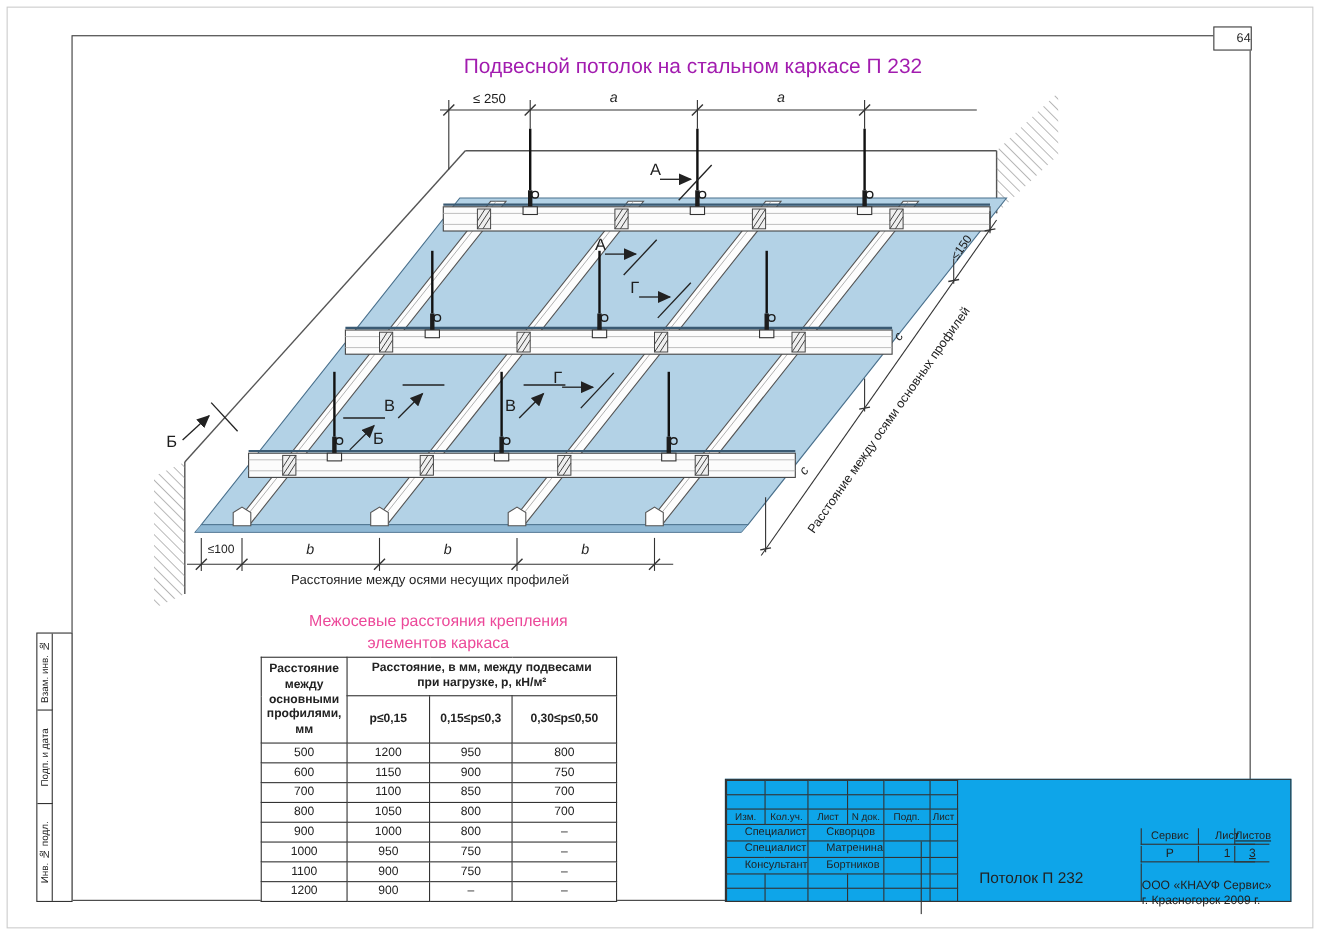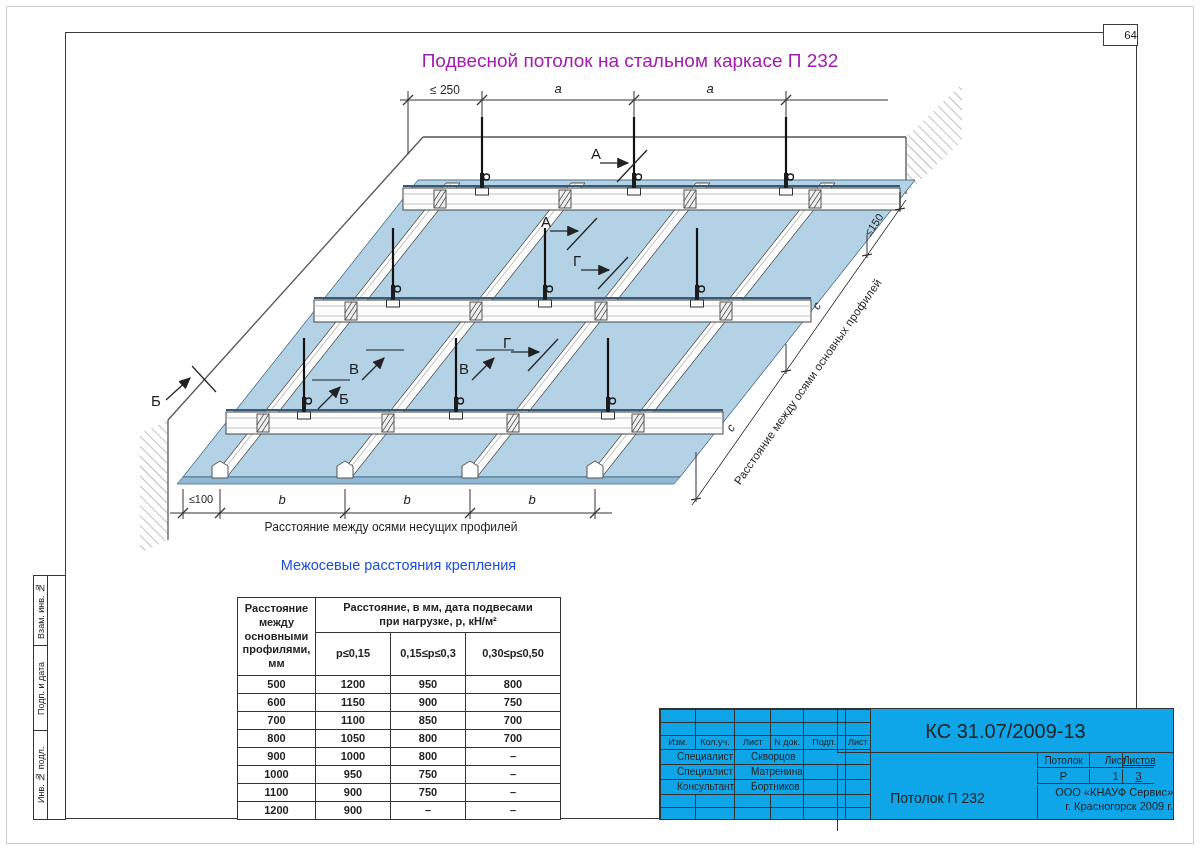--- a/index.html
+++ b/index.html
@@ -7,45 +7,45 @@
        font-family:"Liberation Sans",sans-serif;color:#222;overflow:hidden;}
   .abs{position:absolute;}
   #outer-edge{left:6px;top:6px;width:1186px;height:836px;border:1px solid #cccccc;z-index:0;}
   #frame{left:65px;top:32px;width:1070px;height:785px;border:1.6px solid #3a3a3a;z-index:2;}
   #pagenum{left:1103px;top:24px;width:33px;height:20px;border:1.4px solid #3a3a3a;background:#fff;
            font-size:11.5px;text-align:right;line-height:20px;z-index:4;}
   #drawing-svg{left:0;top:0;z-index:1;}
   #drawing-title{left:410px;top:50px;width:440px;text-align:center;font-size:19px;color:#a21caf;z-index:3;}
 
   
-  #table-title{left:237px;top:556px;width:323px;text-align:center;font-size:14.5px;line-height:1.35;color:#1d4ed8;z-index:3;}
+  #table-title{left:237px;top:556px;width:323px;text-align:center;font-size:14.5px;line-height:1.35;color:#ec4899;z-index:3;}
   #spacing-table{left:237px;top:597px;z-index:3;border-radius:11px;}
   #spacing-table table{border-collapse:collapse;table-layout:fixed;background:#fff;}
   #spacing-table td,#spacing-table th{border:1px solid #333;font-size:11px;text-align:center;
       vertical-align:middle;padding:1px 2px;line-height:1.25;}
   #spacing-table table{border:1.5px solid #333;}
   #spacing-table th{font-weight:bold;}
-  #spacing-table .data-row td{height:15px;font-weight:bold;}
+  #spacing-table .data-row td{height:15px;}
 
   
   #stamp{left:623px;top:708px;width:513px;height:110px;border:1.5px solid #333;background:#0ea5e9;z-index:3;margin-left:36px;}
   #rev-table{border-collapse:collapse;table-layout:fixed;position:absolute;left:0;top:0;}
   #rev-table td{border:1px solid #333;font-size:9px;text-align:center;padding:0;line-height:1;
       white-space:nowrap;overflow:hidden;}
   #rev-table td.sig{font-size:10px;text-align:left;padding-left:16px;}
   .tb-cell{position:absolute;box-sizing:border-box;border-left:1px solid #333;}
   #doc-num{left:177px;top:0;width:336px;height:44px;border-bottom:1px solid #333;
       font-size:20px;text-align:center;line-height:44px;}
   #name-cell{left:177px;top:56px;width:200px;height:66px;font-size:14px;text-align:center;line-height:66px;}
   .st-h{top:44px;height:15px;border-bottom:1px solid #333;font-size:10px;text-align:center;line-height:15px;}
   .st-v{top:60px;height:15px;border-bottom:1px solid #333;font-size:11px;text-align:center;line-height:15px;}
   #st-h1,#st-v1{left:377px;width:52px;}
   #st-h2,#st-v2{left:429px;width:52px;}
   #st-h3,#st-v3{left:462px;width:32px;text-decoration:underline;}
-  #company-cell{left:377px;top:76px;width:136px;height:34px;font-size:11px;text-align:right;padding-top:0;line-height:1.3;}
+  #company-cell{left:377px;top:76px;width:136px;height:34px;font-size:11px;text-align:left;padding-top:13px;line-height:1.3;}
 
   
   #side-col{left:33px;top:575px;width:31px;height:243px;border:1.2px solid #333;background:#fff;z-index:3;}
   .side-cell{position:absolute;left:0;width:14px;border-right:1px solid #333;box-sizing:border-box;}
   .side-cell .vtxt{writing-mode:vertical-rl;transform:rotate(180deg);width:100%;height:100%;
       display:flex;align-items:center;justify-content:center;font-size:9px;white-space:nowrap;color:#222;}
   #side-cell-1{top:0;height:70px;border-bottom:1px solid #333;}
   #side-cell-2{top:70px;height:85px;border-bottom:1px solid #333;}
   #side-cell-3{top:155px;height:88px;}
 
@@ -341,34 +341,35 @@
   <text x="577" y="266" font-size="15" text-anchor="middle">Г</text>
   <text x="507" y="348" font-size="15" text-anchor="middle">Г</text>
   <text x="354" y="374" font-size="15" text-anchor="middle">В</text>
   <text x="464" y="374" font-size="15" text-anchor="middle">В</text>
   <text x="344" y="404" font-size="15" text-anchor="middle">Б</text>
   <text x="156" y="406" font-size="15" text-anchor="middle">Б</text>
 </svg>
 
 <div class="abs" id="table-title">
   <div>Межосевые расстояния крепления</div>
+  <div>элементов каркаса</div>
 </div>
 <div class="abs" id="spacing-table">
   <table>
     <colgroup>
         <col style="width:78px">
         <col style="width:75px">
         <col style="width:75px">
         <col style="width:95px">
       </colgroup>
     <tbody>
         <tr style="height:35px;">
       <th rowspan="2">Расстояние между основными профилями, мм</th>
       <th colspan="3">
-        <div>Расстояние, в мм, дата подвесами</div>
+        <div>Расстояние, в мм, между подвесами</div>
         <div>при нагрузке, р, кН/м²</div>
       </th>
     </tr>
     <tr style="height:43px;">
       <th>р≤0,15</th>
       <th>0,15≤р≤0,3</th>
       <th>0,30≤р≤0,50</th>
     </tr>
     <tr class="data-row">
           <td>500</td>
@@ -486,23 +487,22 @@
     <tr style="height:12px">
           <td></td>
           <td></td>
           <td></td>
           <td></td>
           <td></td>
           <td></td>
         </tr>
   </tbody>
     </table>
-  <div class="tb-cell" id="doc-num">КС 31.07/2009-13</div>
   <div class="tb-cell" id="name-cell">Потолок П 232</div>
-  <div class="tb-cell st-h" id="st-h1">Потолок</div>
+  <div class="tb-cell st-h" id="st-h1">Сервис</div>
   <div class="tb-cell st-h" id="st-h2">Лист</div>
   <div class="tb-cell st-h" id="st-h3">Листов</div>
   <div class="tb-cell st-v" id="st-v1">Р</div>
   <div class="tb-cell st-v" id="st-v2">1</div>
   <div class="tb-cell st-v" id="st-v3">3</div>
   <div class="tb-cell" id="company-cell">
     <div>ООО «КНАУФ Сервис»</div>
     <div>г. Красногорск 2009 г.</div>
   </div>
 </div>

